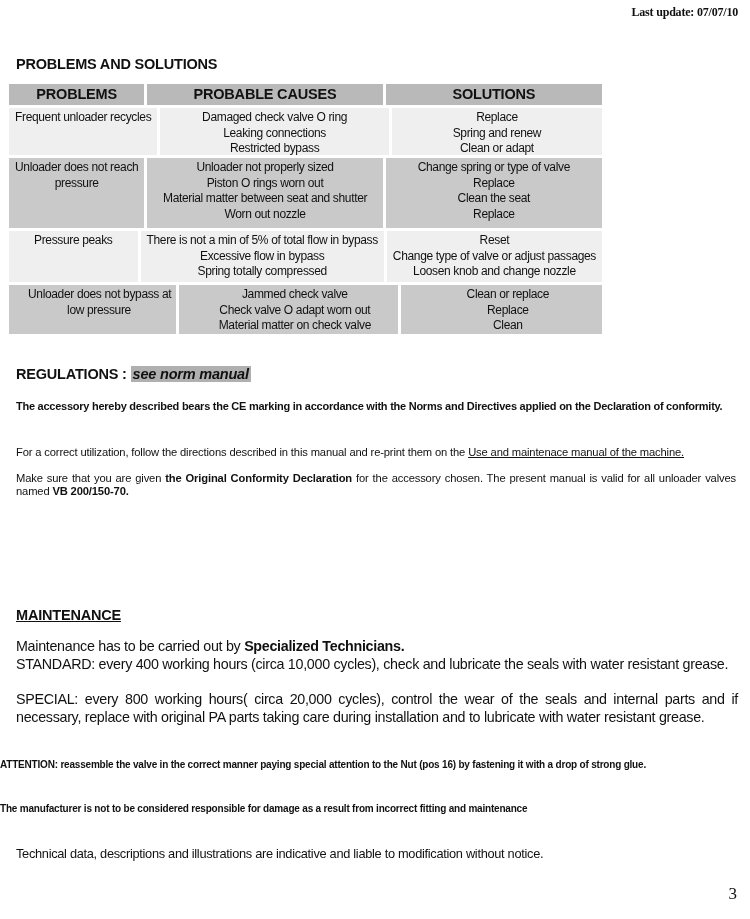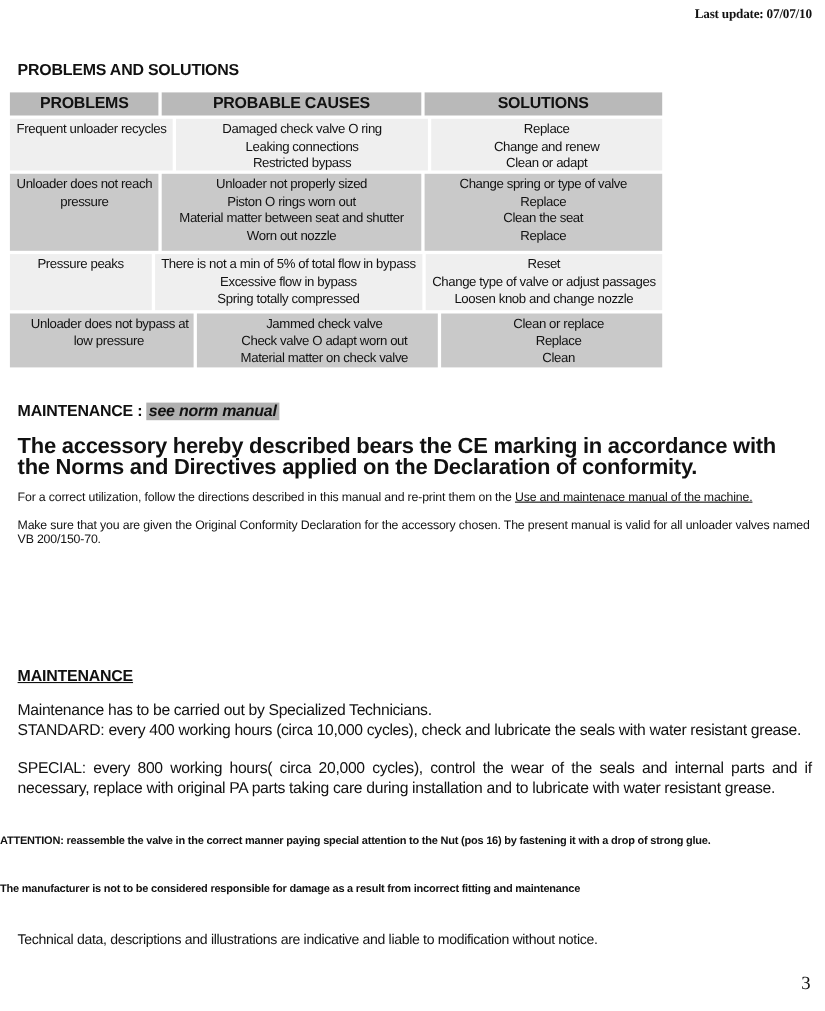--- a/index.html
+++ b/index.html
@@ -39,30 +39,30 @@
   .r2 .ps-cell { height: 70px; }
   .r3 .ps-cell { height: 51px; }
   .r4 .ps-cell { height: 49px; padding-left: 19px; }
 
   #reg-title { top: 366px; font-size: 14.5px; }
   .reg-link {
     background: #b0b0b0; font-style: italic; padding: 0 2px;
   }
   .ce-text {
     position: absolute; left: 16px; top: 397px; width: 720px;
-    font-weight: bold; font-size: 20px; line-height: 19px; letter-spacing: -0.25px;
+    font-weight: bold; font-size: 11px; line-height: 19px; letter-spacing: -0.25px;
   }
   .small-para {
     position: absolute; left: 16px; width: 720px;
     font-size: 11.2px; line-height: 13px; text-align: justify; letter-spacing: -0.15px;
   }
   #para-util { top: 446px; }
   #para-decl { top: 472px; }
   .u { text-decoration: underline; }
-  b { font-weight: normal; }
+  b { font-weight: bold; }
 
   #maint-title { top: 607px; text-decoration: underline; font-size: 14.5px; }
   .maint-para {
     position: absolute; left: 16px; width: 722px;
     font-size: 14.3px; line-height: 17.5px; text-align: justify; letter-spacing: -0.3px;
   }
   #maint-intro { top: 638px; }
   #maint-standard { top: 656px; }
   #maint-special { top: 691px; }
   .bold-para {
@@ -97,21 +97,21 @@
     <div class="ps-cell c1">
       <span class="line">Frequent unloader recycles</span>
     </div>
     <div class="ps-cell c2">
       <span class="line">Damaged check valve O ring</span>
       <span class="line">Leaking connections</span>
       <span class="line">Restricted bypass</span>
     </div>
     <div class="ps-cell c3">
       <span class="line">Replace</span>
-      <span class="line">Change and renew</span>
+      <span class="line">Spring and renew</span>
       <span class="line">Clean or adapt</span>
     </div>
   </div>
 
   <div class="ps-row row-dark r2">
     <div class="ps-cell c1">
       <span class="line">Unloader does not reach</span>
       <span class="line">pressure</span>
     </div>
     <div class="ps-cell c2">
@@ -155,21 +155,21 @@
       <span class="line">Material matter on check valve</span>
     </div>
     <div class="ps-cell c3">
       <span class="line">Clean or replace</span>
       <span class="line">Replace</span>
       <span class="line">Clean</span>
     </div>
   </div>
 </div>
 
-<div class="section-title" id="reg-title"><span>MAINTENANCE : </span><span class="reg-link">see norm manual</span></div>
+<div class="section-title" id="reg-title"><span>REGULATIONS : </span><span class="reg-link">see norm manual</span></div>
 
 <div class="ce-text">The accessory hereby described bears the CE marking in accordance with the Norms and Directives applied on the Declaration of conformity.</div>
 
 <div class="small-para" id="para-util"><span>For a correct utilization, follow the directions described in this manual and re-print them on the </span><span class="u">Use and maintenace manual of the machine.</span></div>
 
 <div class="small-para" id="para-decl"><span>Make sure that you are given </span><b>the Original Conformity Declaration</b><span> for the accessory chosen. The present manual is valid for all unloader valves named </span><b>VB 200/150-70.</b></div>
 
 <div class="section-title" id="maint-title">MAINTENANCE</div>
 
 <div class="maint-para" id="maint-intro"><span>Maintenance has to be carried out by </span><b>Specialized Technicians.</b></div>

